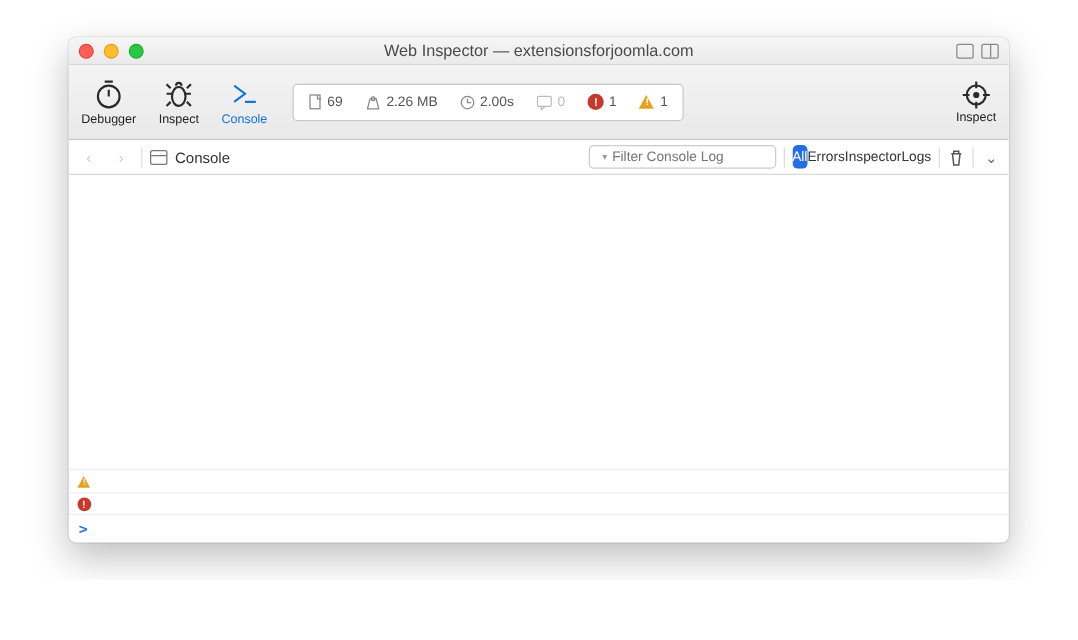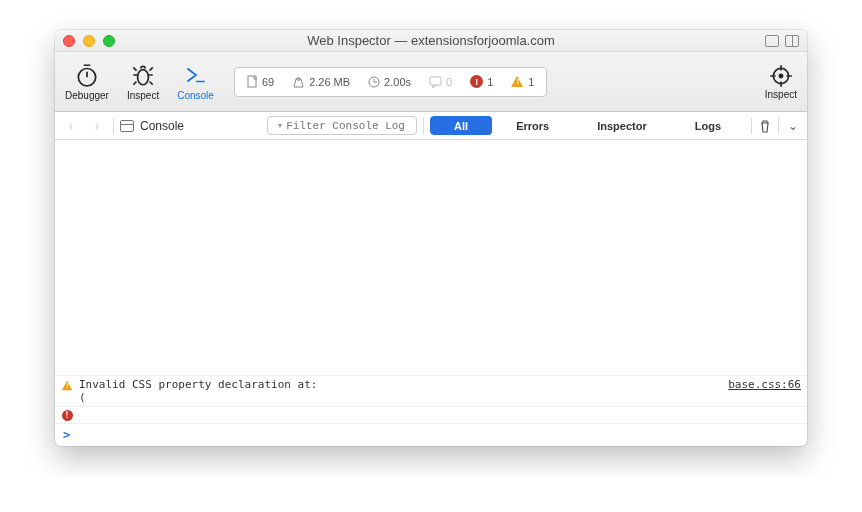--- a/index.html
+++ b/index.html
@@ -34,23 +34,23 @@
 .inspect { display: flex; flex-direction: column; align-items: center; font-size: 10px; color:#222; }
 .inspect svg { width:26px;height:26px; stroke:#2a2a2a; fill:none; stroke-width:1.6;}
 .subbar { height: 28px; background: #fff; border-bottom: 1px solid #d9d9d9; display: flex; align-items: center; padding: 0 6px; gap: 6px; font-size: 12px; }
 .navbtn { width: 20px; height: 20px; display: inline-flex; align-items: center; justify-content: center; color: #888; cursor:pointer;}
 .navbtn.disabled{color:#ccc;}
 .bcicon { width:14px;height:12px; border:1.5px solid #777; border-radius:2px; display:inline-block; position:relative;}
 .bcicon::before{content:"";position:absolute;left:0;right:0;top:3px;border-top:1.5px solid #777;}
 .bclabel { color:#333; }
 .filterbox { height: 19px; border: 1px solid #ccc; border-radius: 4px; background: #fff; display: flex; align-items: center; padding: 0 6px; gap: 4px; width: 150px; position:relative;}
 .filterbox svg{width:10px;height:10px;stroke:#999;fill:none;stroke-width:2;}
-.filterbox input { border: none; outline: none; font-size: 11px; flex: 1; color: #555; background:transparent;font-family:Liberation Mono, monospace;}
+.filterbox input { border: none; outline: none; font-size: 11px; flex: 1; color: #555; background:transparent;}
 .seg { display: flex; border-radius: 4px; overflow: hidden; height: 19px; align-items:center;}
-.segbtn { padding: 0 24px; font-size: 11px; color: #333; display:flex;align-items:center;height:100%;cursor:pointer;font-weight:bold;}
+.segbtn { padding: 0 0; font-size: 11px; color: #333; display:flex;align-items:center;height:100%;cursor:pointer;}
 .segbtn.active { background: #256fe3; color: #fff; border-radius:4px;}
 .trash { width:14px;height:14px; cursor:pointer;}
 .chevbox { width:16px; text-align:center; color:#666; cursor:pointer;}
 .sep { width:1px; height:16px; background:#ddd; }
 .logarea { height: 235px; background: #fff; }
 .logrow { display: flex; align-items: flex-start; padding: 2px 6px; font-family: Menlo, Consolas, monospace; font-size: 11px; border-top:1px solid #eee; gap:6px;}
 .logrow .rowicon { width:12px; flex-shrink:0; display:flex; justify-content:center; padding-top:1px;}
 .logrow.warn { color: #333; }
 .logrow.error { color: #c63329; }
 .link { text-decoration: underline; color: inherit; }
@@ -190,24 +190,20 @@
     <span class="sep"></span>
     <span class="chevbox">⌄</span>
   </div>
 
   <div class="logarea"></div>
 
   <div class="logrow warn">
     <span class="rowicon">
         <span class="warn-tri" style="transform:scale(0.85)"></span>
       </span>
-    <div class="msgblock">
-      <span class="msgtext">Invalid CSS property declaration at: (</span>
-      <span class="source">base.css:66</span>
-    </div>
   </div>
 
   <div class="logrow error">
     <span class="rowicon">
         <span class="badge-round red" style="width:11px;height:11px;font-size:8px">!</span>
       </span>
   </div>
 
   <div class="prompt">&gt;</div>
 

